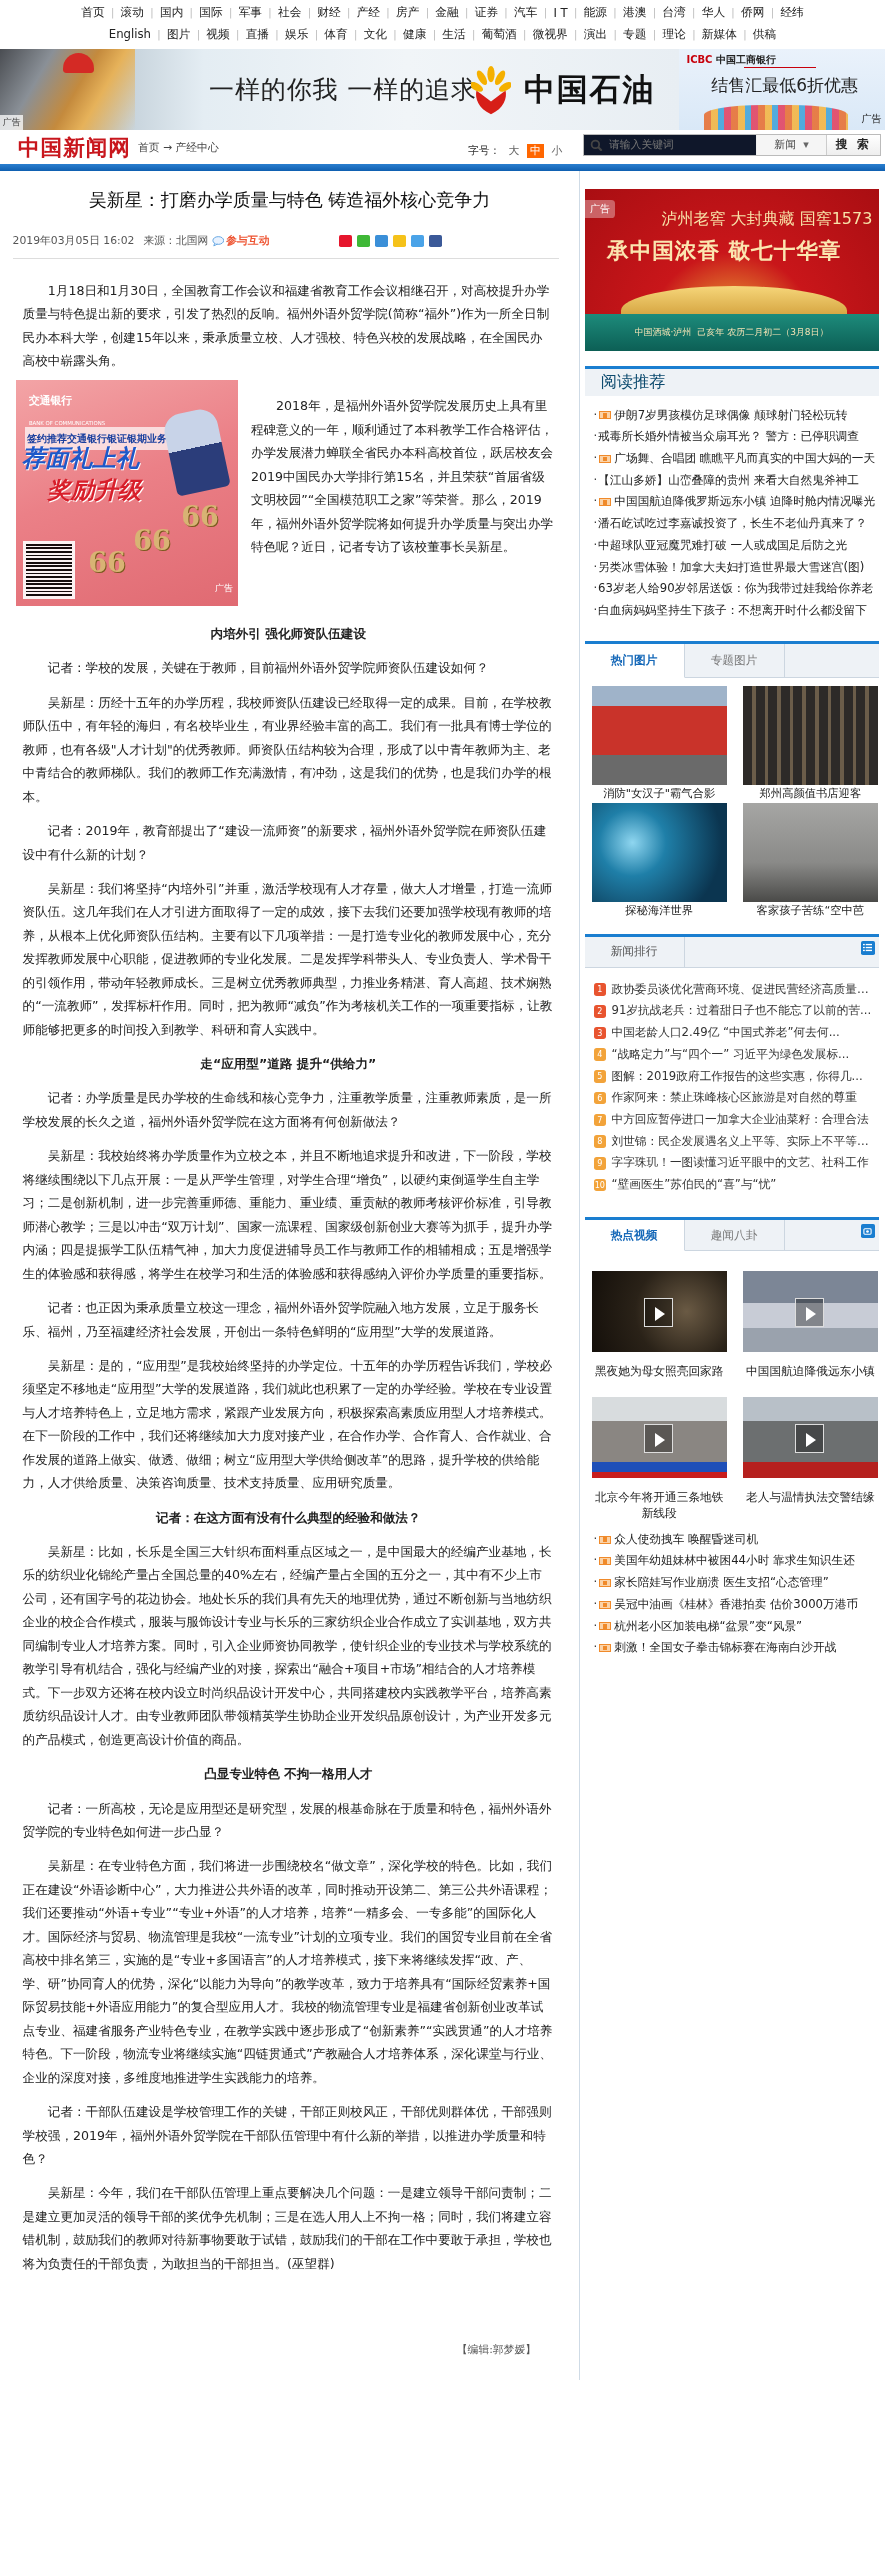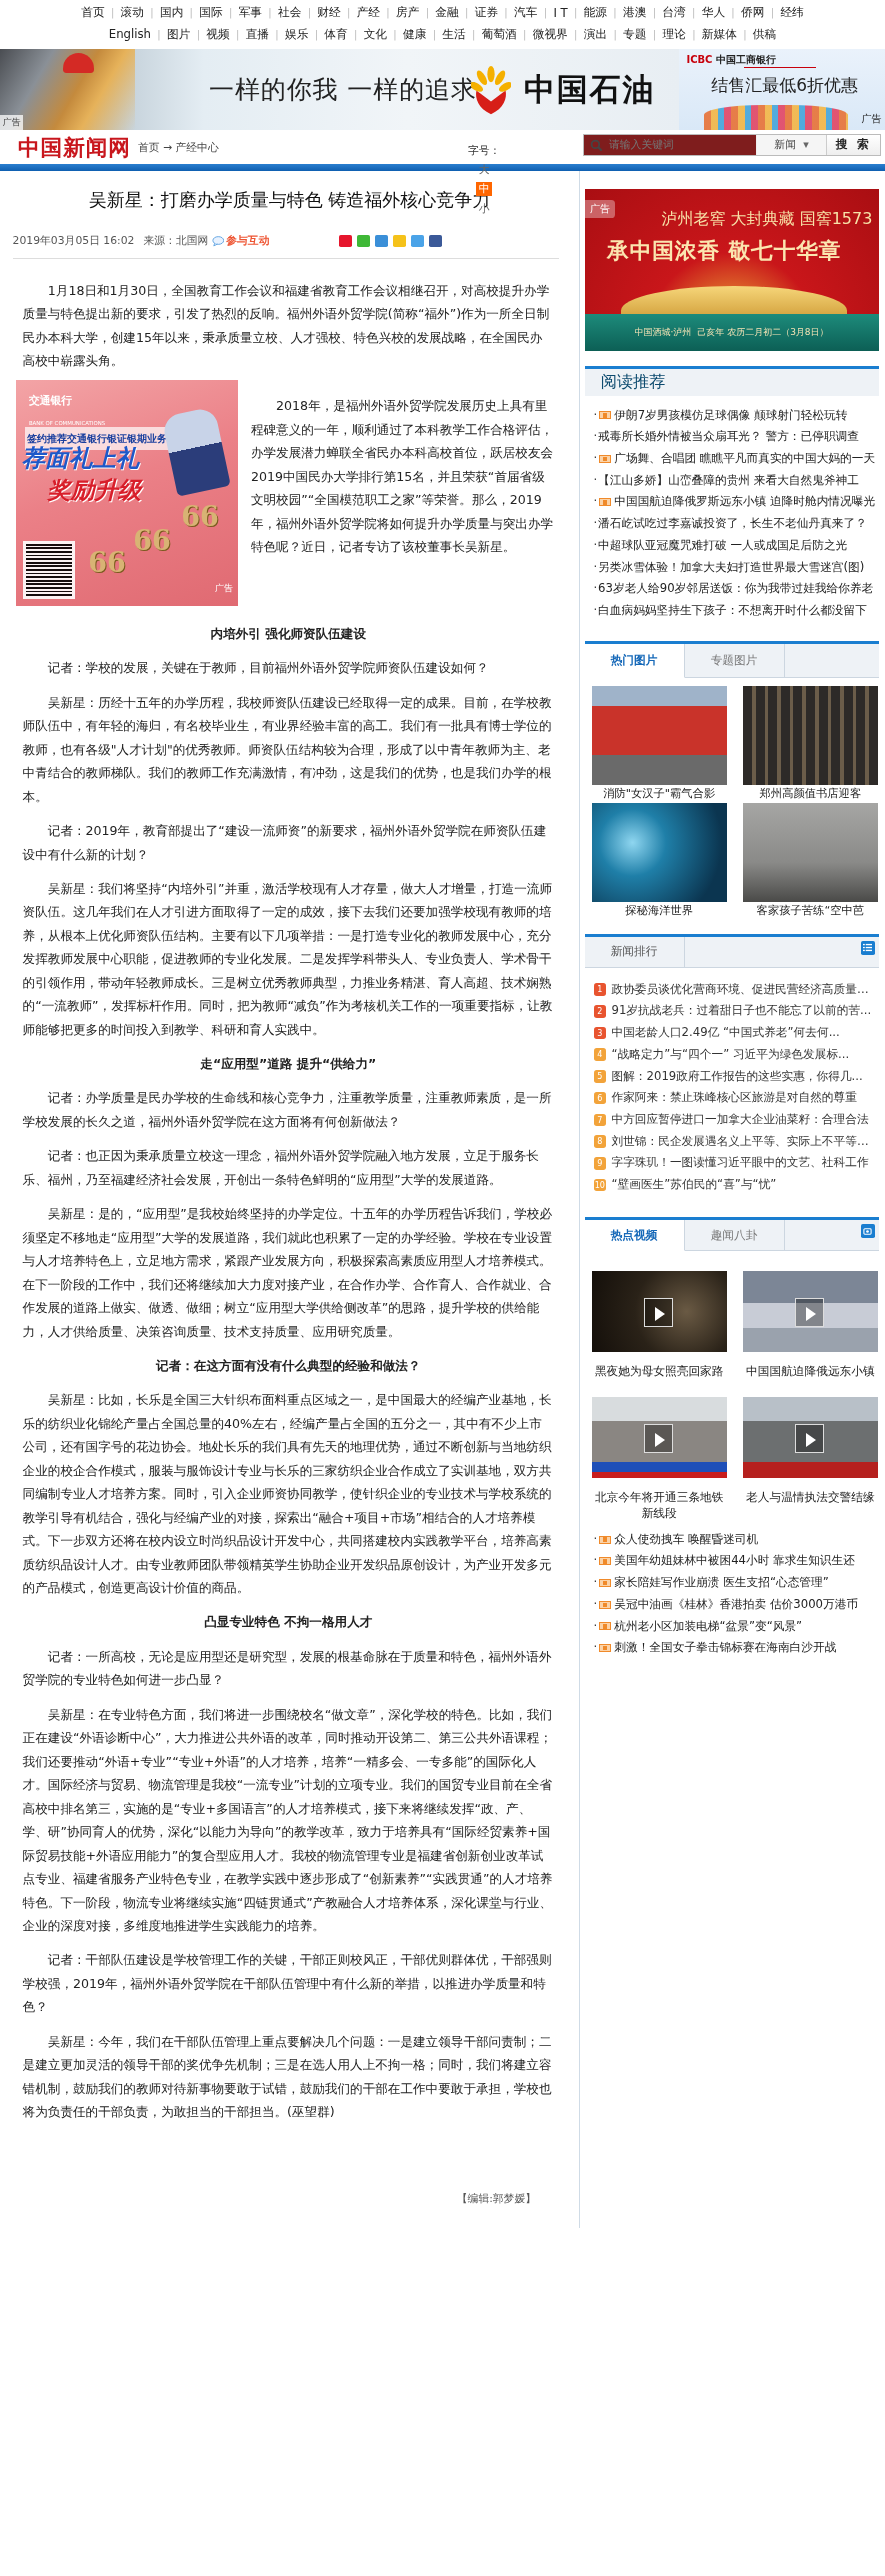--- a/index.html
+++ b/index.html
@@ -28,24 +28,24 @@
   .banner-side .icbc-line { position: absolute; left: 65px; top: 18px; width: 72px; height: 0.9px; background: #c7000b; }
   .banner-side .offer { position: absolute; left: 32px; top: 25px; font-size: 17px; color: #222; }
   .banner-side .towers { position: absolute; left: 25px; bottom: 0; width: 144px; height: 25px;
     background: repeating-linear-gradient(90deg, #e86a2a 0 7.2px, #f4b23a 7.2px 14.4px, #3aa0d8 14.4px 20px, #e23a5a 20px 27px); border-radius: 40% 40% 0 0; opacity: .85; }
   .banner-side .ad-right { position: absolute; right: 3.6px; bottom: 3.6px; font-size: 10px; color: #222; }
 
   
   .header { height: 34px; position: relative; display: flex; align-items: center; }
   .logo { position: absolute; left: 18px; top: 2.7px; font-size: 21.7px; font-weight: bold; color: #c8161d; font-family: "DejaVu Serif", serif; letter-spacing: 0.9px; }
   .crumb { position: absolute; left: 138px; top: 10.8px; font-size: 10.8px; color: #444; }
-  .fontsize { position: absolute; left: 468px; top: 13.5px; font-size: 10.8px; color: #333; display: flex; align-items: center; gap: 5.4px; flex-direction: column; }
+  .fontsize { position: absolute; left: 468px; top: 13.5px; font-size: 10.8px; color: #333; display: flex; gap: 5.4px; }
   .fontsize .opt { color: #666; padding: 0 2.7px; }
   .fontsize .opt.active { background: #f60; color: #fff; }
-  .searchbox { position: absolute; left: 583px; top: 3.6px; width: 298px; height: 22.6px; border: 0.9px solid #bbb; display: flex; background: #7f1d1d; }
+  .searchbox { position: absolute; left: 583px; top: 3.6px; width: 298px; height: 22.6px; border: 0.9px solid #bbb; display: flex; background: #0f172a; }
   .searchbox .q-icon { width: 25px; display: flex; align-items: center; justify-content: center; }
   .searchbox input { flex: 1; border: none; outline: none; font-size: 10.8px; color: #aaa; font-family: "DejaVu Sans", sans-serif; background: transparent; }
   .searchbox .scope { width: 70px; background: #f5f5f5; border-left: 0.9px solid #eee; font-size: 10.8px; color: #444; display: flex; align-items: center; justify-content: center; gap: 7.2px; }
   .searchbox .btn { width: 54px; border-left: 0.9px solid #ccc; background: linear-gradient(#fff,#eee); font-size: 11.7px; font-weight: bold; color: #222; display: flex; align-items: center; justify-content: center; letter-spacing: 2.7px; }
   .bluebar { height: 7.2px; background: linear-gradient(#2a7fd0,#0f5fb0); }
 
   
   .wrap { display: flex; }
   .main { width: 580px; border-right: 0.9px solid #cfdbe6; padding: 0 0 18px 0; }
   .side { width: 305px; }
@@ -286,20 +286,21 @@
       </div>
       <p style="margin-top:21.7px;">2018年，是福州外语外贸学院发展历史上具有里程碑意义的一年，顺利通过了本科教学工作合格评估，办学发展潜力蝉联全省民办本科高校首位，跃居校友会2019中国民办大学排行第15名，并且荣获“首届省级文明校园”“全国模范职工之家”等荣誉。那么，2019年，福州外语外贸学院将如何提升办学质量与突出办学特色呢？近日，记者专访了该校董事长吴新星。</p>
       <div class="clear"></div>
       <h3>内培外引 强化师资队伍建设</h3>
       <p>记者：学校的发展，关键在于教师，目前福州外语外贸学院师资队伍建设如何？</p>
       <p>吴新星：历经十五年的办学历程，我校师资队伍建设已经取得一定的成果。目前，在学校教师队伍中，有年轻的海归，有名校毕业生，有业界经验丰富的高工。我们有一批具有博士学位的教师，也有各级"人才计划"的优秀教师。师资队伍结构较为合理，形成了以中青年教师为主、老中青结合的教师梯队。我们的教师工作充满激情，有冲劲，这是我们的优势，也是我们办学的根本。</p>
       <p>记者：2019年，教育部提出了“建设一流师资”的新要求，福州外语外贸学院在师资队伍建设中有什么新的计划？</p>
       <p>吴新星：我们将坚持“内培外引”并重，激活学校现有人才存量，做大人才增量，打造一流师资队伍。这几年我们在人才引进方面取得了一定的成效，接下去我们还要加强学校现有教师的培养，从根本上优化师资队伍结构。主要有以下几项举措：一是打造专业化的教师发展中心，充分发挥教师发展中心职能，促进教师的专业化发展。二是发挥学科带头人、专业负责人、学术骨干的引领作用，带动年轻教师成长。三是树立优秀教师典型，力推业务精湛、育人高超、技术娴熟的“一流教师”，发挥标杆作用。同时，把为教师“减负”作为考核机关工作的一项重要指标，让教师能够把更多的时间投入到教学、科研和育人实践中。</p>
       <h3>走“应用型”道路 提升“供给力”</h3>
       <p>记者：办学质量是民办学校的生命线和核心竞争力，注重教学质量，注重教师素质，是一所学校发展的长久之道，福州外语外贸学院在这方面将有何创新做法？</p>
+      <p>吴新星：我校始终将办学质量作为立校之本，并且不断地追求提升和改进，下一阶段，学校将继续围绕以下几点开展：一是从严学生管理，对学生合理“增负”，以硬约束倒逼学生自主学习；二是创新机制，进一步完善重师德、重能力、重业绩、重贡献的教师考核评价标准，引导教师潜心教学；三是以冲击“双万计划”、国家一流课程、国家级创新创业大赛等为抓手，提升办学内涵；四是提振学工队伍精气神，加大力度促进辅导员工作与教师工作的相辅相成；五是增强学生的体验感和获得感，将学生在校学习和生活的体验感和获得感纳入评价办学质量的重要指标。</p>
       <p>记者：也正因为秉承质量立校这一理念，福州外语外贸学院融入地方发展，立足于服务长乐、福州，乃至福建经济社会发展，开创出一条特色鲜明的“应用型”大学的发展道路。</p>
       <p>吴新星：是的，“应用型”是我校始终坚持的办学定位。十五年的办学历程告诉我们，学校必须坚定不移地走“应用型”大学的发展道路，我们就此也积累了一定的办学经验。学校在专业设置与人才培养特色上，立足地方需求，紧跟产业发展方向，积极探索高素质应用型人才培养模式。在下一阶段的工作中，我们还将继续加大力度对接产业，在合作办学、合作育人、合作就业、合作发展的道路上做实、做透、做细；树立“应用型大学供给侧改革”的思路，提升学校的供给能力，人才供给质量、决策咨询质量、技术支持质量、应用研究质量。</p>
       <h3>记者：在这方面有没有什么典型的经验和做法？</h3>
       <p>吴新星：比如，长乐是全国三大针织布面料重点区域之一，是中国最大的经编产业基地，长乐的纺织业化锦纶产量占全国总量的40%左右，经编产量占全国的五分之一，其中有不少上市公司，还有国字号的花边协会。地处长乐的我们具有先天的地理优势，通过不断创新与当地纺织企业的校企合作模式，服装与服饰设计专业与长乐的三家纺织企业合作成立了实训基地，双方共同编制专业人才培养方案。同时，引入企业师资协同教学，使针织企业的专业技术与学校系统的教学引导有机结合，强化与经编产业的对接，探索出“融合+项目+市场”相结合的人才培养模式。下一步双方还将在校内设立时尚织品设计开发中心，共同搭建校内实践教学平台，培养高素质纺织品设计人才。由专业教师团队带领精英学生协助企业开发织品原创设计，为产业开发多元的产品模式，创造更高设计价值的商品。</p>
       <h3>凸显专业特色 不拘一格用人才</h3>
       <p>记者：一所高校，无论是应用型还是研究型，发展的根基命脉在于质量和特色，福州外语外贸学院的专业特色如何进一步凸显？</p>
       <p>吴新星：在专业特色方面，我们将进一步围绕校名“做文章”，深化学校的特色。比如，我们正在建设“外语诊断中心”，大力推进公共外语的改革，同时推动开设第二、第三公共外语课程；我们还要推动“外语+专业”“专业+外语”的人才培养，培养“一精多会、一专多能”的国际化人才。国际经济与贸易、物流管理是我校“一流专业”计划的立项专业。我们的国贸专业目前在全省高校中排名第三，实施的是“专业+多国语言”的人才培养模式，接下来将继续发挥“政、产、学、研”协同育人的优势，深化“以能力为导向”的教学改革，致力于培养具有“国际经贸素养+国际贸易技能+外语应用能力”的复合型应用人才。我校的物流管理专业是福建省创新创业改革试点专业、福建省服务产业特色专业，在教学实践中逐步形成了“创新素养”“实践贯通”的人才培养特色。下一阶段，物流专业将继续实施“四链贯通式”产教融合人才培养体系，深化课堂与行业、企业的深度对接，多维度地推进学生实践能力的培养。</p>
       <p>记者：干部队伍建设是学校管理工作的关键，干部正则校风正，干部优则群体优，干部强则学校强，2019年，福州外语外贸学院在干部队伍管理中有什么新的举措，以推进办学质量和特色？</p>
       <p>吴新星：今年，我们在干部队伍管理上重点要解决几个问题：一是建立领导干部问责制；二是建立更加灵活的领导干部的奖优争先机制；三是在选人用人上不拘一格；同时，我们将建立容错机制，鼓励我们的教师对待新事物要敢于试错，鼓励我们的干部在工作中要敢于承担，学校也将为负责任的干部负责，为敢担当的干部担当。(巫望群)</p>
       <div class="editor">【编辑:郭梦媛】</div>

